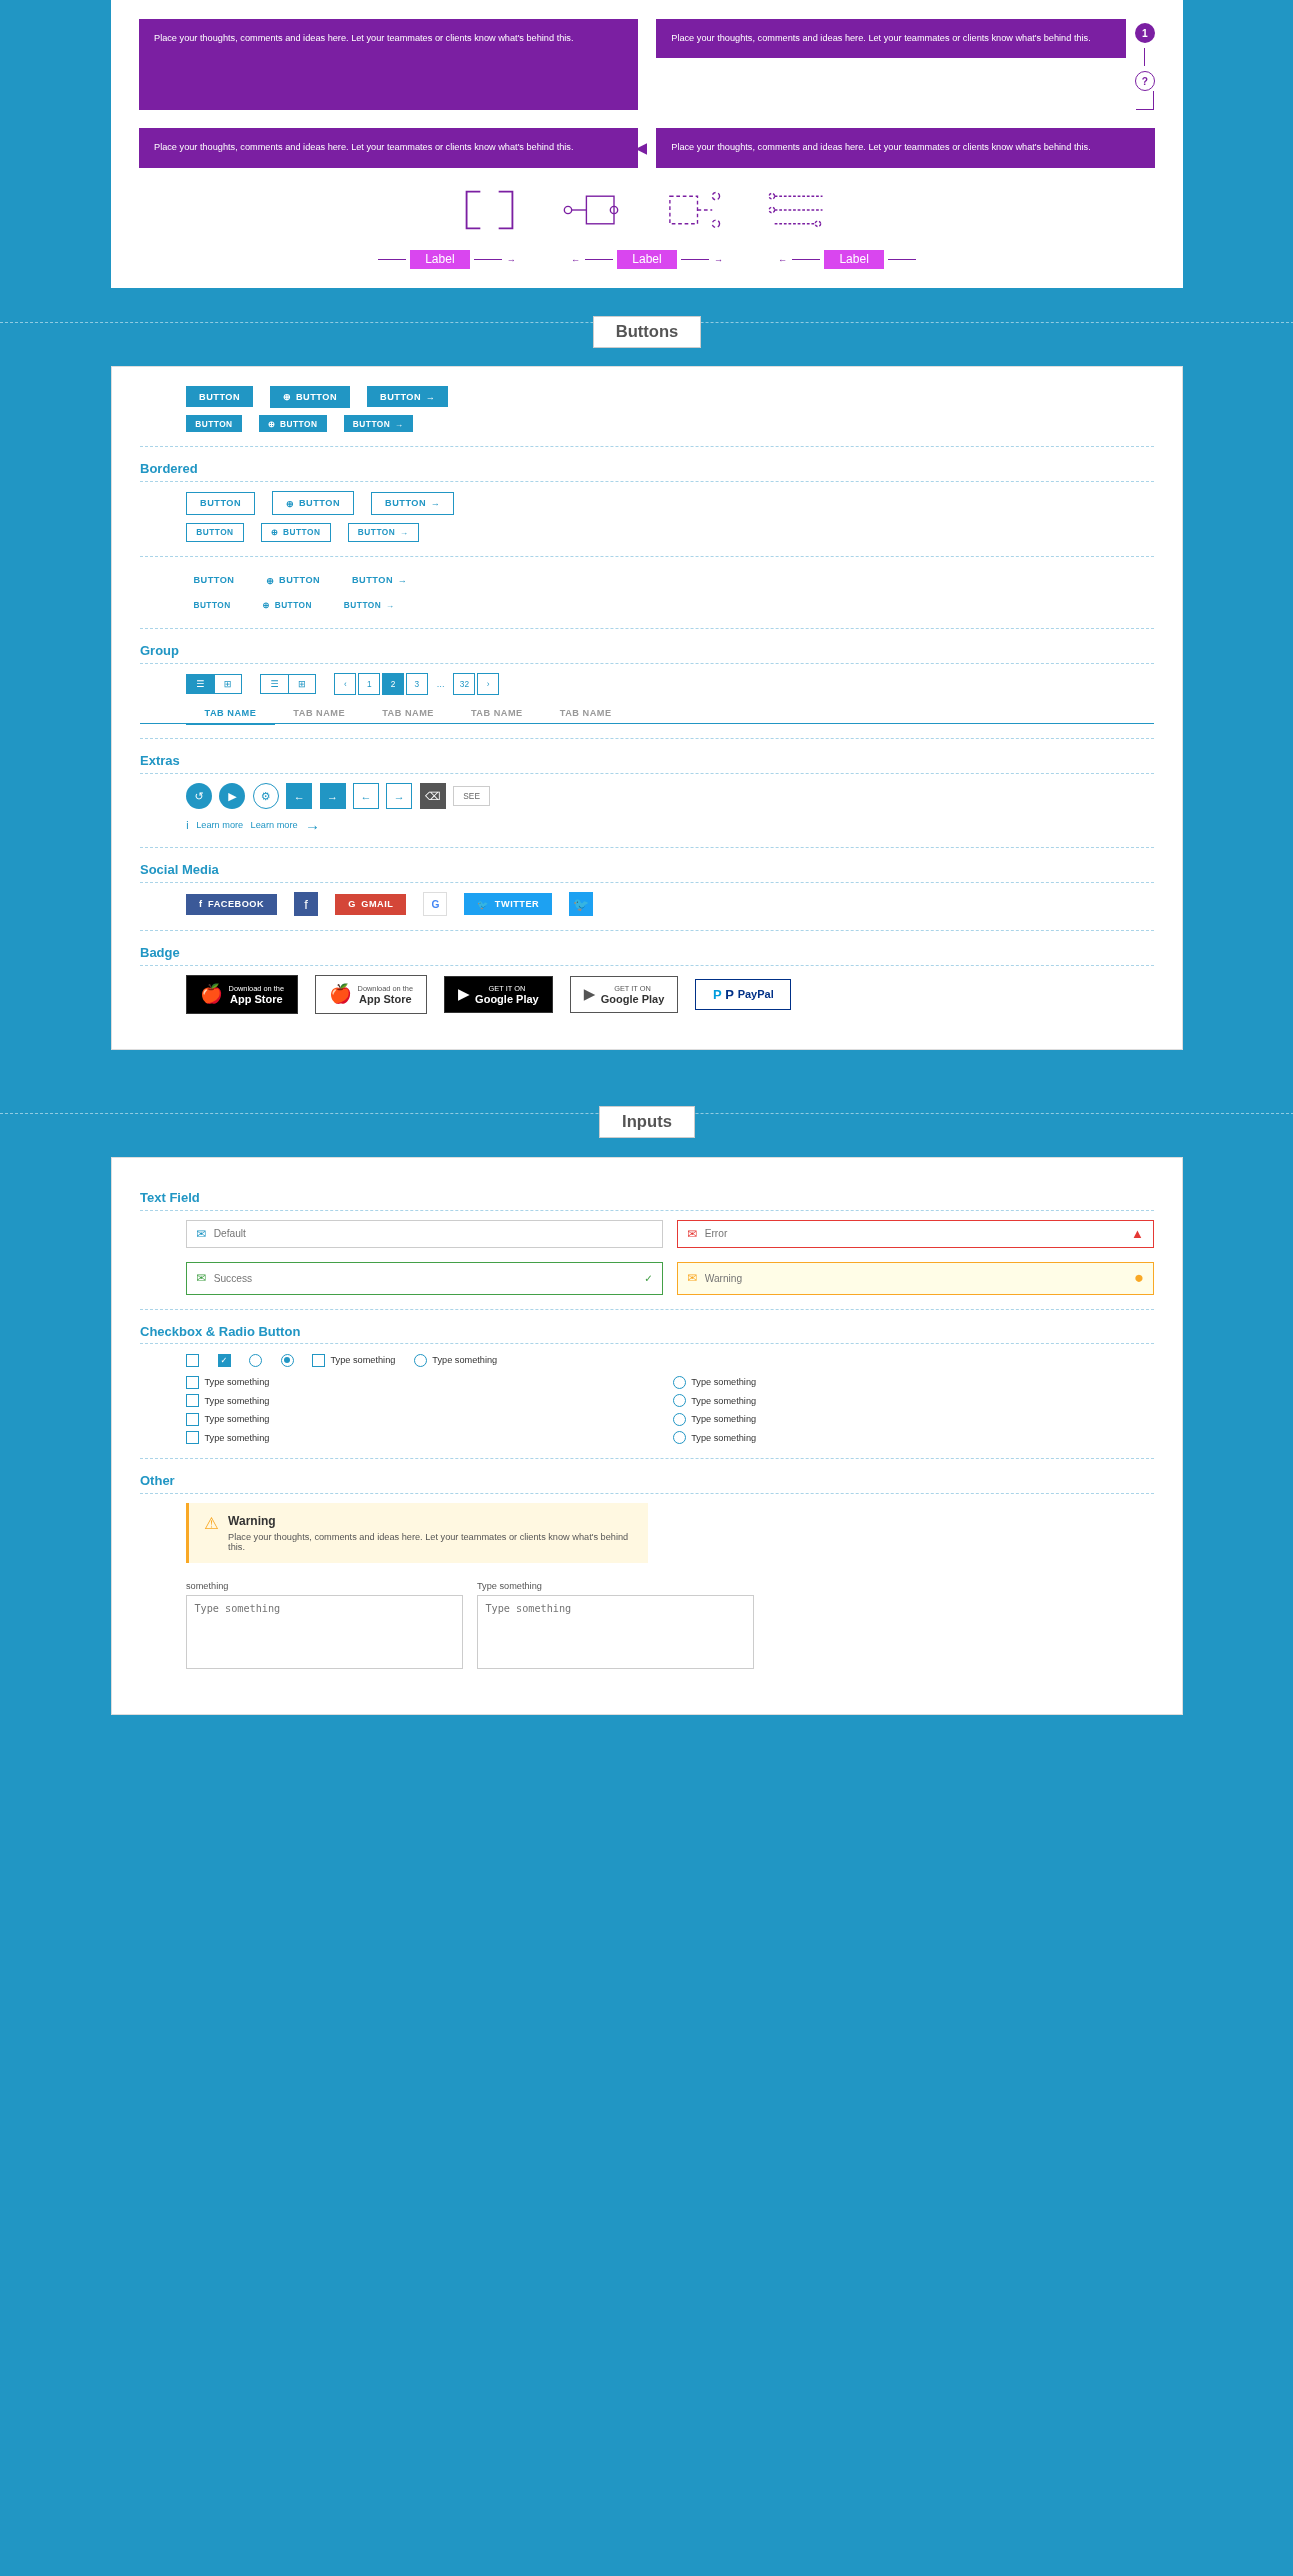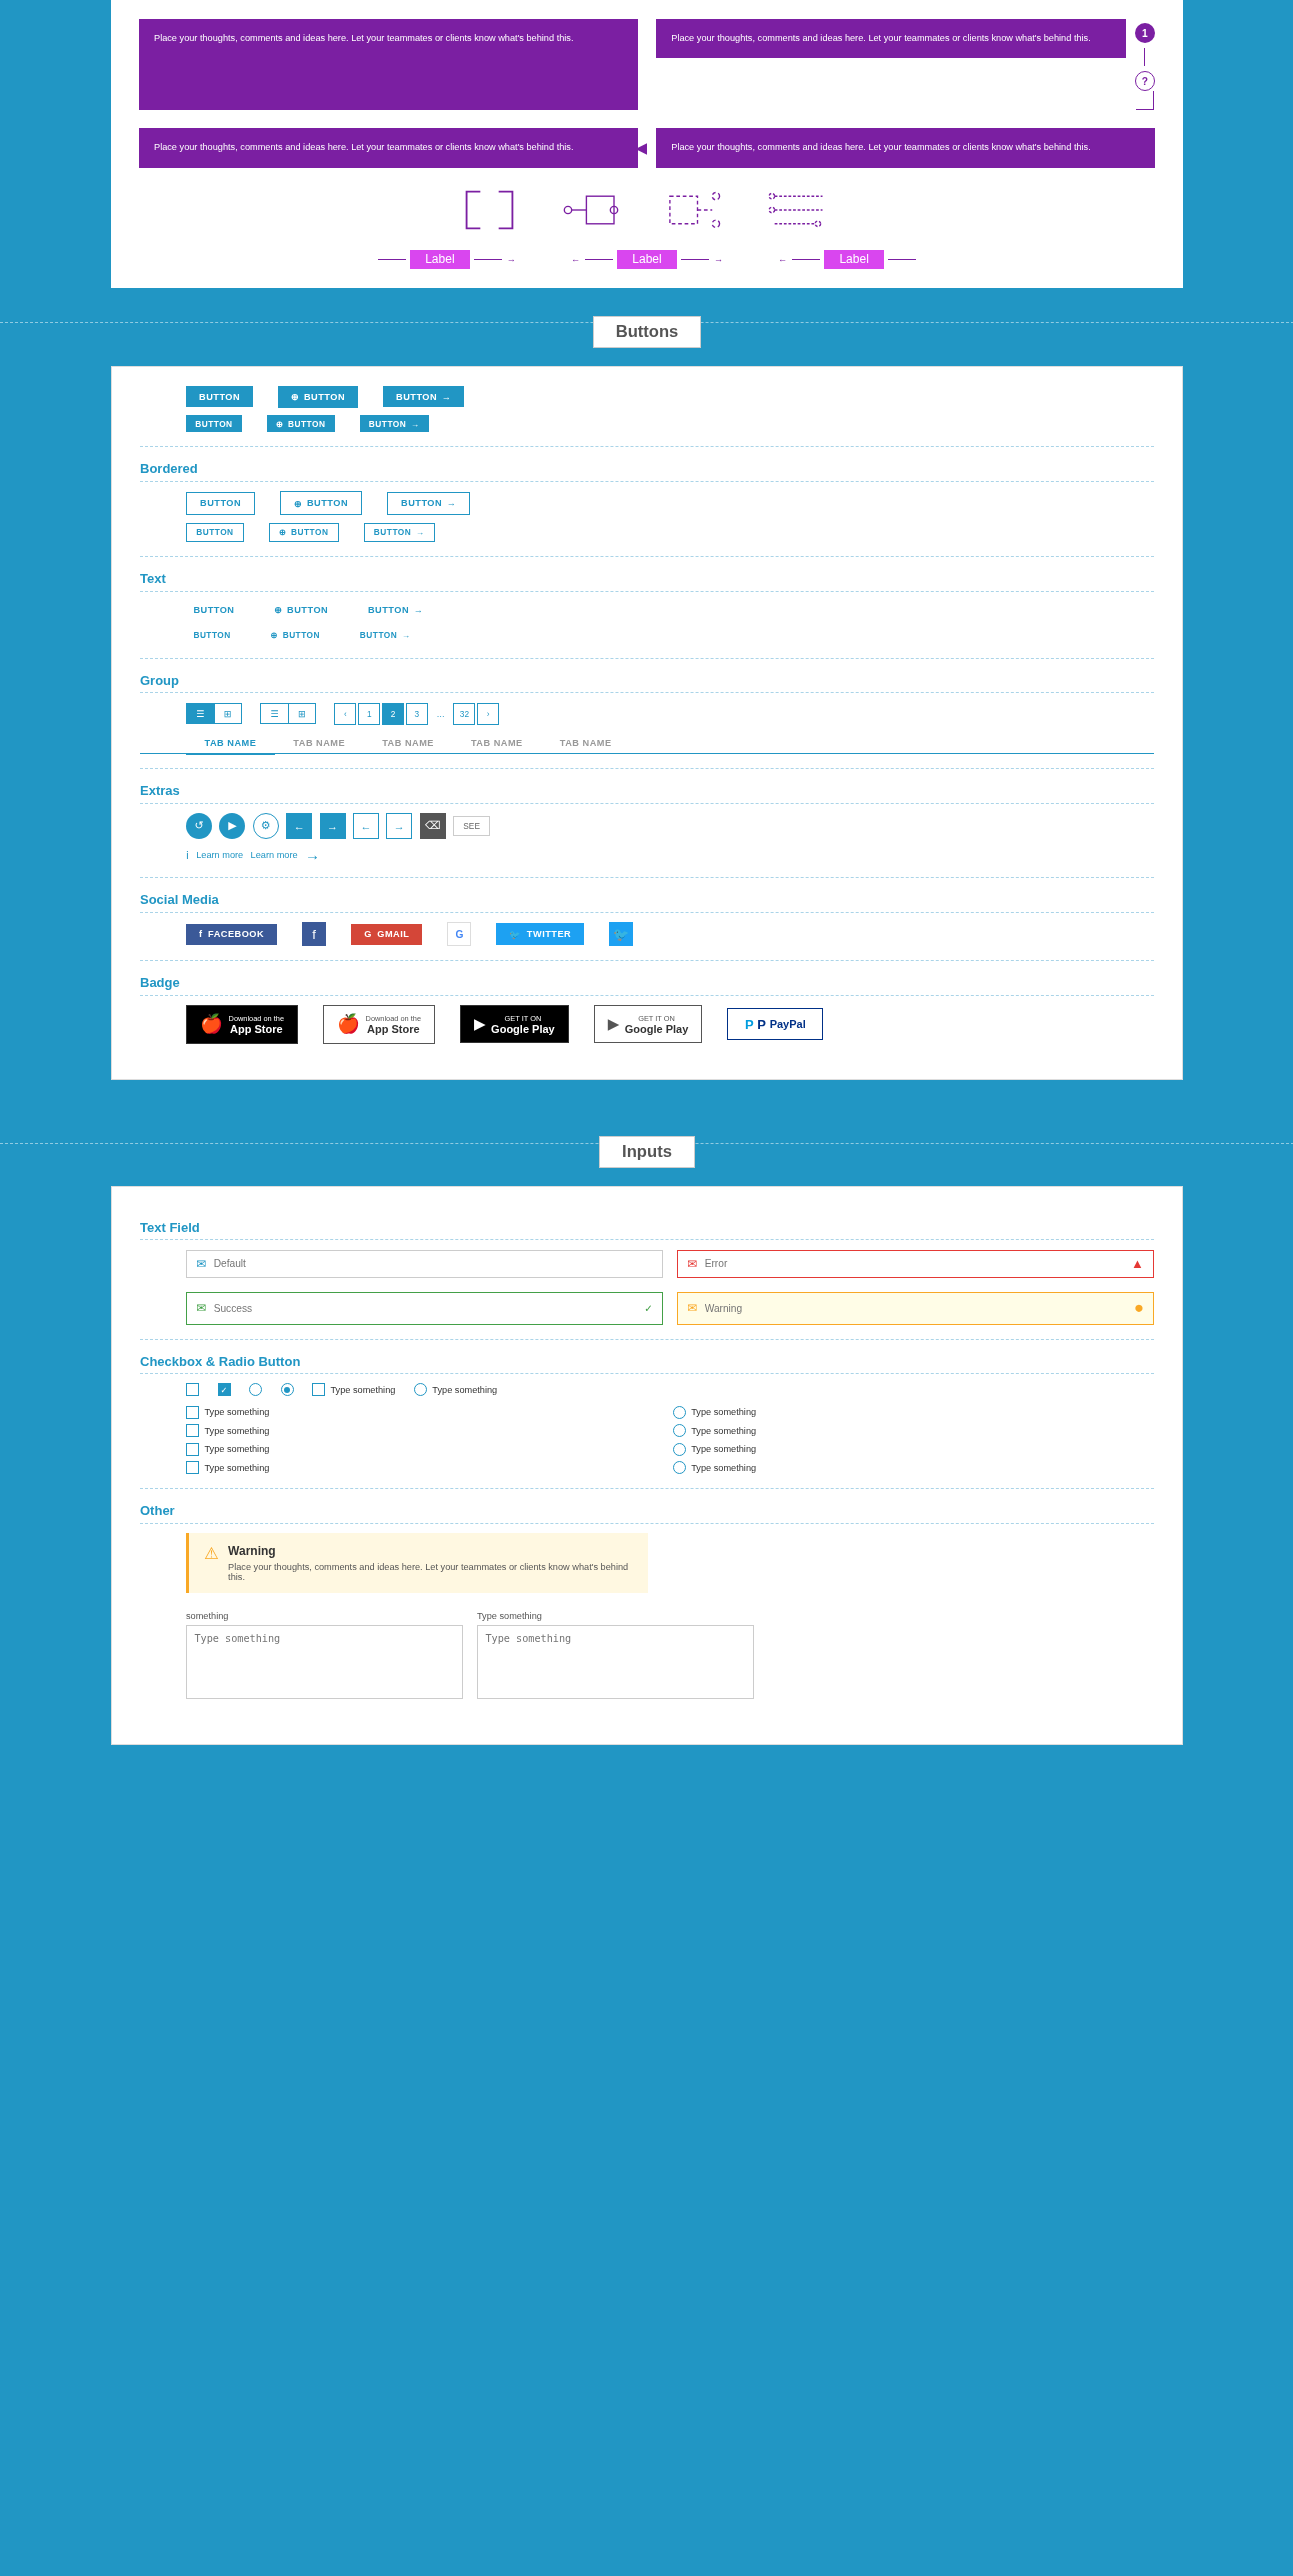--- a/index.html
+++ b/index.html
@@ -56,21 +56,21 @@
       font-size: 13px;
       font-weight: bold;
       margin: 14px 0 9.2px;
       padding-bottom: 4.6px;
       border-bottom: 0.9px dashed #aad4e8;
     }
 
     .btn-row {
       display: flex;
       flex-wrap: wrap;
-      gap: 25px;
+      gap: 17px;
       margin-bottom: 7.4px;
       align-items: center;
       padding-left: 46px;
     }
 
     
     .btn-filled {
       background: #2196C4;
       color: white;
       border: none;
@@ -620,21 +620,20 @@
         <span>⊕</span> 
         <span>BUTTON</span>
       </button>
     <button class="btn-bordered small">
         <span>BUTTON</span> 
         <span>→</span>
       </button>
   </div>
   <hr class="dashed-divider">
 
-  <div class="sub-section-title">Text</div>
   <div class="btn-row">
     <button class="btn-text">BUTTON</button>
     <button class="btn-text">
         <span>⊕</span> 
         <span>BUTTON</span>
       </button>
     <button class="btn-text">
         <span>BUTTON</span> 
         <span>→</span>
       </button>

